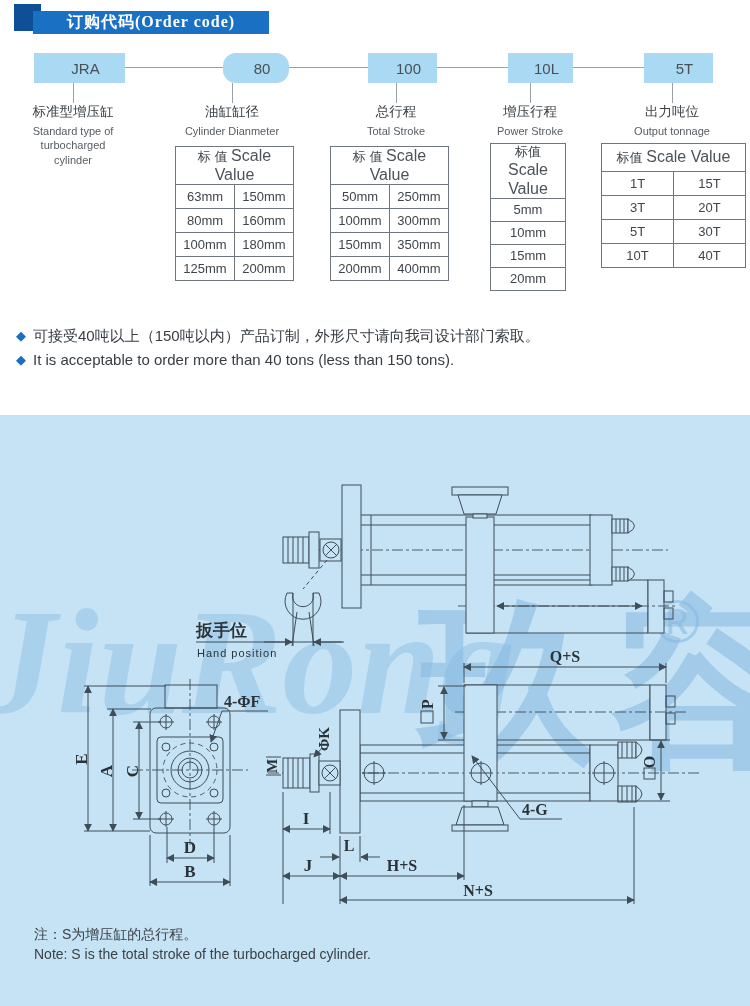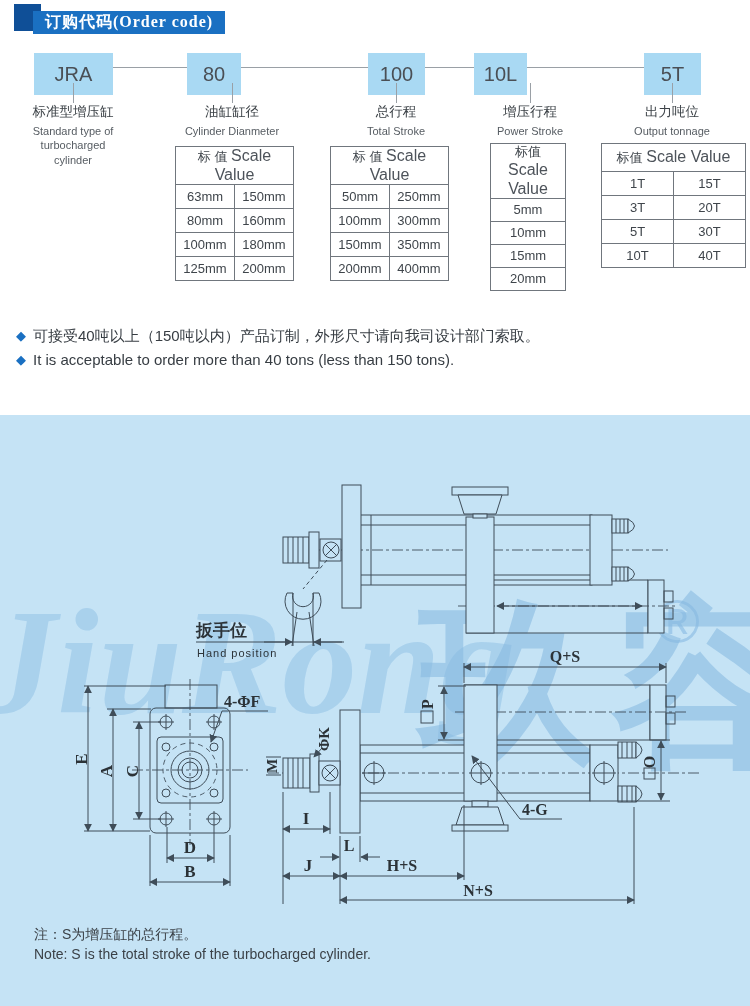--- a/index.html
+++ b/index.html
@@ -1,28 +1,28 @@
 <!DOCTYPE html>
 <html><head>
 <meta charset="utf-8">
 <style>
   html,body{margin:0;padding:0;background:#fff;}
   .page{position:relative;width:750px;height:1006px;background:#fff;overflow:hidden;
         font-family:"Liberation Sans","DejaVu Sans",sans-serif;color:#3c4247;}
   .abs{position:absolute;}
   
   .hdr-square{left:14px;top:4px;width:27px;height:27px;background:#0f4f97;}
-  .hdr-banner{left:33px;top:11px;width:192px;height:23px;background:#1a70c2;
+  .hdr-banner{left:33px;top:11px;width:236px;height:23px;background:#1a70c2;
               display:flex;align-items:center;justify-content:center;}
   .hdr-banner span{color:#fff;font-family:"Liberation Serif","DejaVu Serif",serif;
                    font-weight:bold;font-size:16px;letter-spacing:1px;}
   
   .flowline{left:72px;top:67px;width:600px;height:1px;background:#9aa0a6;}
-  .codebox{top:53px;height:42px;background:#a9d9f3;color:#4a4f55;font-size:20px;
-           display:flex;align-items:center;justify-content:center;}
+  .codebox{top:53px;height:30px;background:#a9d9f3;color:#4a4f55;font-size:15px;
+           display:flex;align-items:center;justify-content:center;padding-left:12px;}
   .stem{top:83px;width:1px;height:20px;background:#9aa0a6;}
   .seg{top:103px;width:140px;text-align:center;}
   .seg .cn{font-size:13.5px;color:#3b4146;}
   .seg .en{font-size:11px;color:#565c62;line-height:1.3;margin-top:3px;}
   
   .vt{border-collapse:collapse;table-layout:fixed;font-size:13px;color:#3f454b;text-align:center;}
   .vt td{border:1px solid #70767d;padding:0;}
   .hcn{font-size:13px;color:#3f454b;}
   .hen{font-size:16px;color:#4d535a;}
   .t1 td,.t2 td{width:58px;height:23px;}
@@ -67,23 +67,23 @@
 
 <div class="page">
 
   <div class="abs hdr-square"></div>
   <div class="abs hdr-banner">
     <span>订购代码(Order code)</span>
   </div>
 
   <div class="abs flowline"></div>
   <div class="abs codebox" style="left:34px;width:79px;">JRA</div>
-  <div class="abs codebox" style="left:187px;width:54px;">80</div>
+  <div class="abs codebox" style="left:223px;width:54px;border-radius:13px;">80</div>
   <div class="abs codebox" style="left:368px;width:57px;">100</div>
-  <div class="abs codebox" style="left:474px;width:53px;">10L</div>
+  <div class="abs codebox" style="left:508px;width:53px;">10L</div>
   <div class="abs codebox" style="left:644px;width:57px;">5T</div>
   <div class="abs stem" style="left:73px;"></div>
   <div class="abs stem" style="left:232px;"></div>
   <div class="abs stem" style="left:396px;"></div>
   <div class="abs stem" style="left:530px;"></div>
   <div class="abs stem" style="left:672px;"></div>
 
   <div class="abs seg" style="left:3px;">
     <div class="cn">标准型增压缸</div>
     <div class="en">

